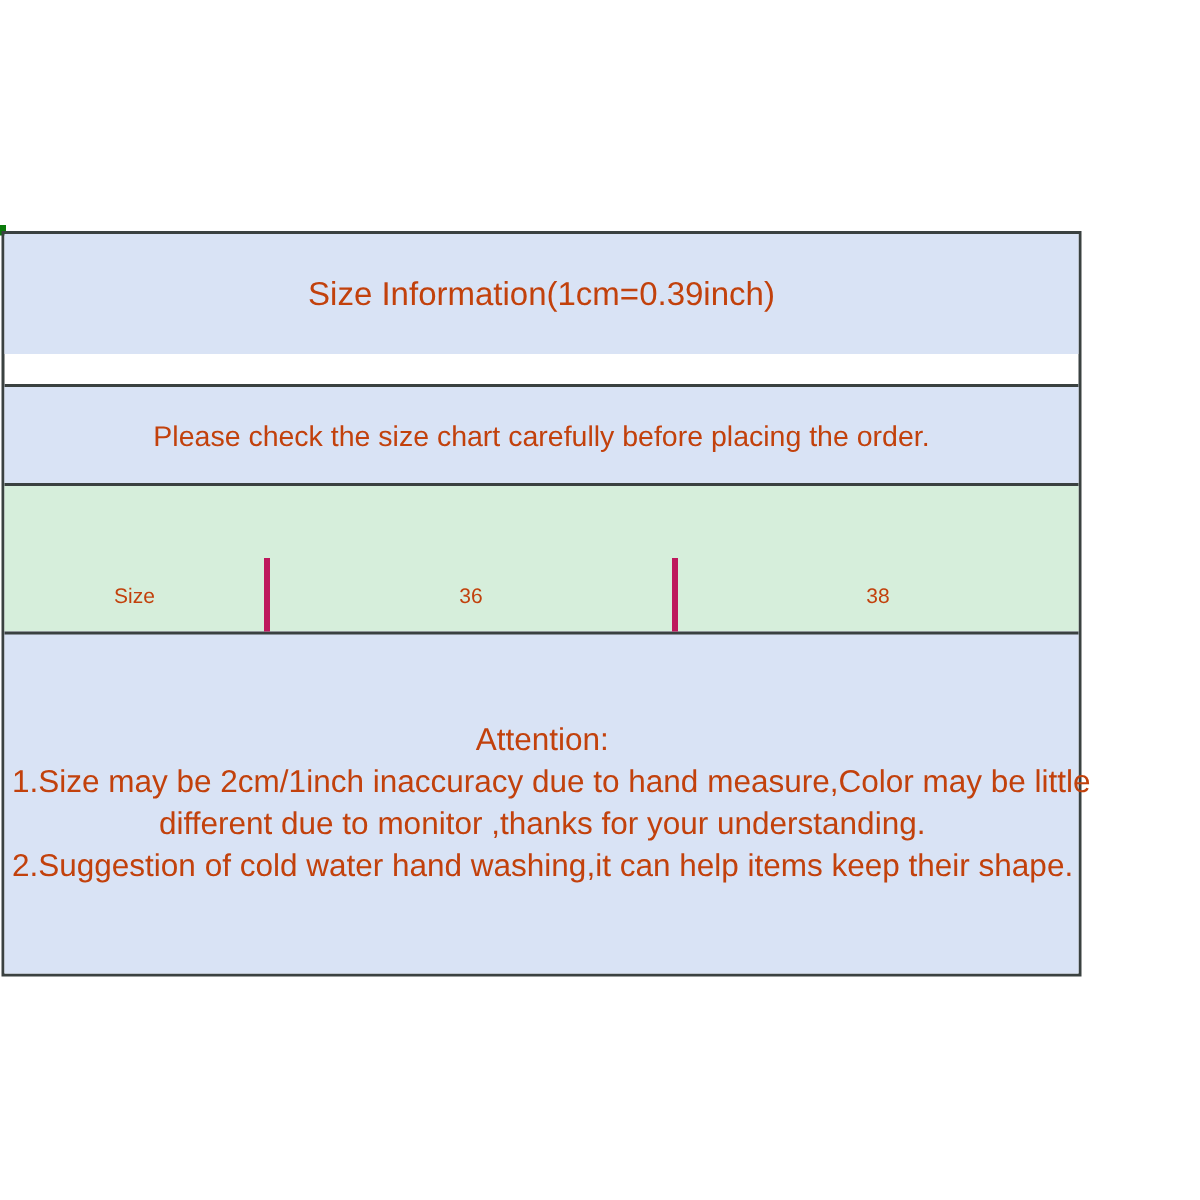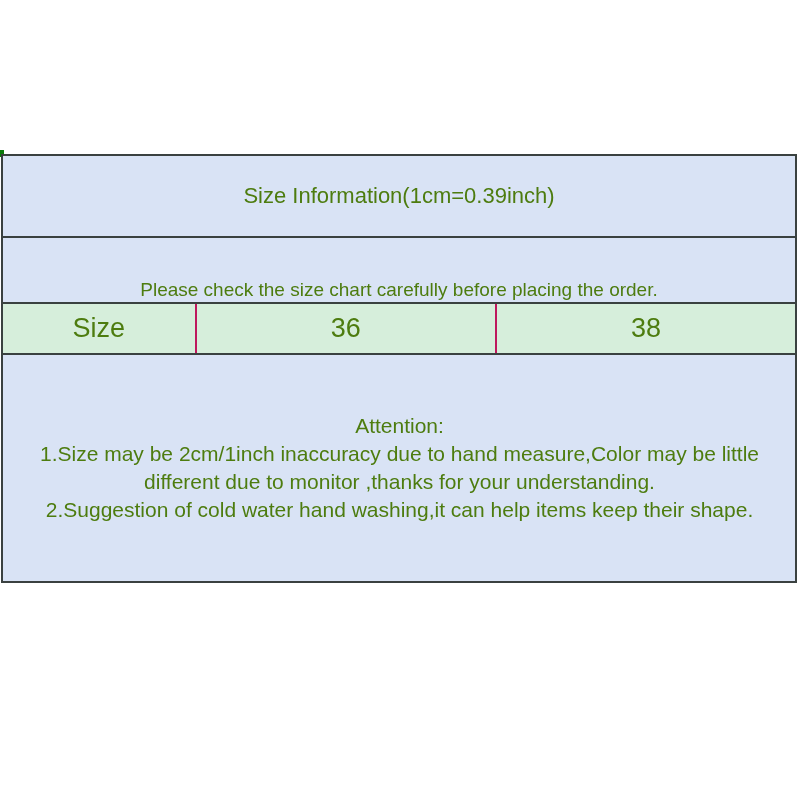--- a/index.html
+++ b/index.html
@@ -11,57 +11,59 @@
     position: relative;
     width: 800px;
     height: 800px;
     background: #ffffff;
     overflow: hidden;
   }
   .size-table {
     position: absolute;
     left: 1px;
     top: 154px;
-    width: 796px;
+    width: 720px;
     box-sizing: border-box;
     border: 2px solid #3a4140;
-    color: #4d7c0f;
+    color: #c2410c;
   }
   .row { box-sizing: border-box; }
   .row + .row { border-top: 2px solid #3a4140; }
 
   .row-title {
     height: 80px;
     background: #d9e3f5;
     display: flex;
     align-items: center;
     justify-content: center;
     font-size: 22px;
   }
   .row-subtitle {
     height: 66px;
     background: #d9e3f5;
     display: flex;
     align-items: flex-end;
     justify-content: center;
     font-size: 19px;
-    padding-bottom: 1px;
+    padding-bottom: 19px;
+    margin-top: 20px;
   }
   .grid-row {
     display: flex;
     background: #d6eedb;
   }
   .grid-row .cell {
     box-sizing: border-box;
     display: flex;
     align-items: center;
     justify-content: center;
-    font-size: 27px;
+    font-size: 14px;
+    margin-top: 48px;
   }
-  .grid-row .cell + .cell { border-left: 2px solid #be185d; text-align: center; }
+  .grid-row .cell + .cell { border-left: 4px solid #be185d; text-align: center; }
   .cell-header { width: 24.2%; flex: 0 0 24.2%; }
   .cell-value  { flex: 1 1 0; }
   .row-size .cell { height: 49px; }
   .row-foot .cell { height: 56px; }
 
   .row-attention {
     height: 228px;
     background: #d9e3f5;
     display: flex;
     flex-direction: column;

